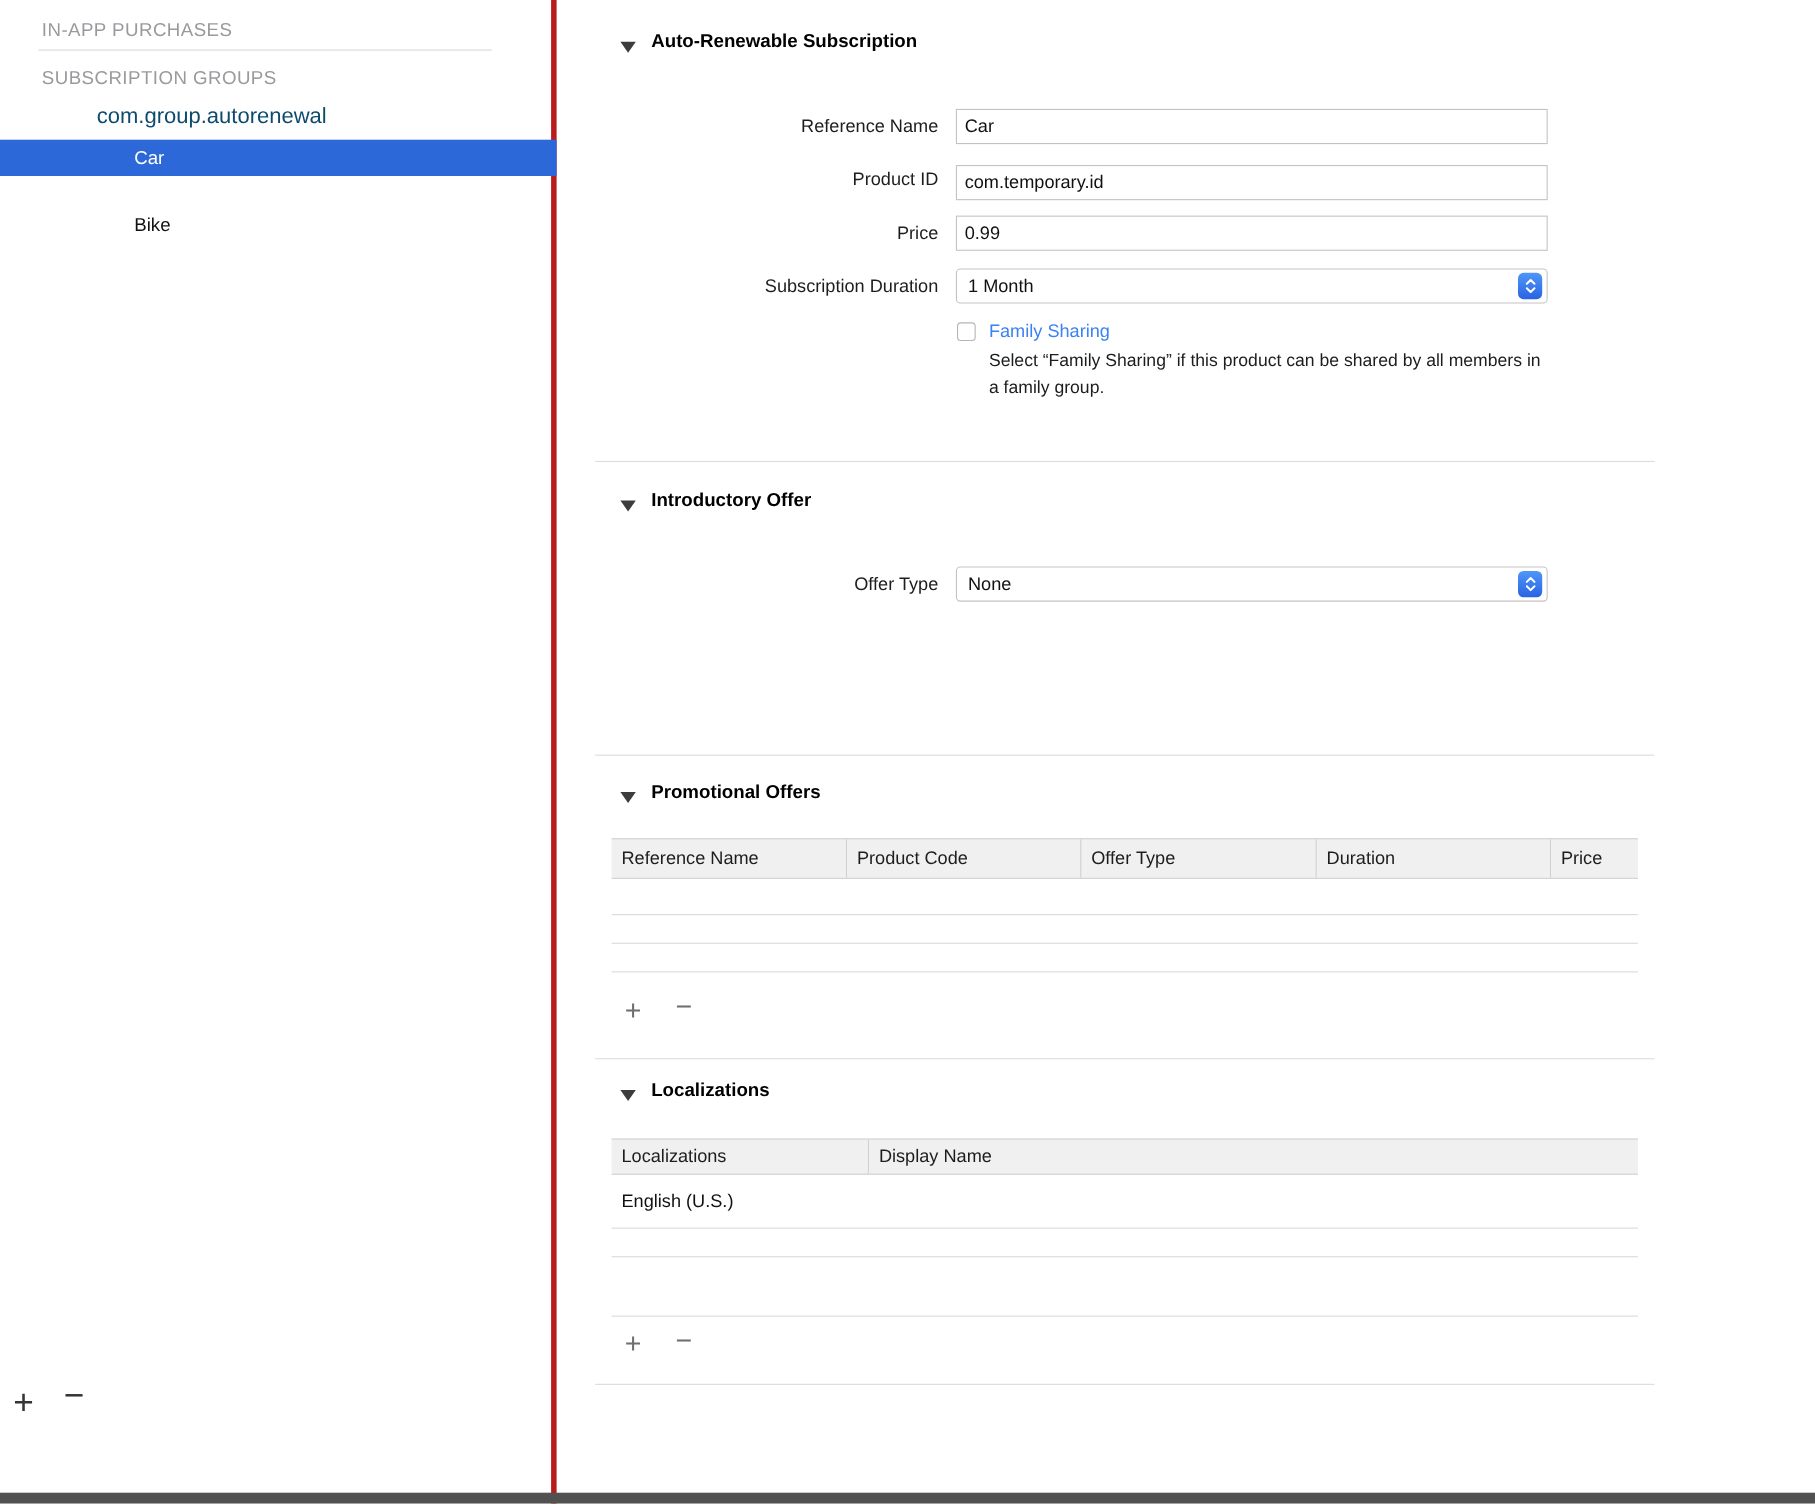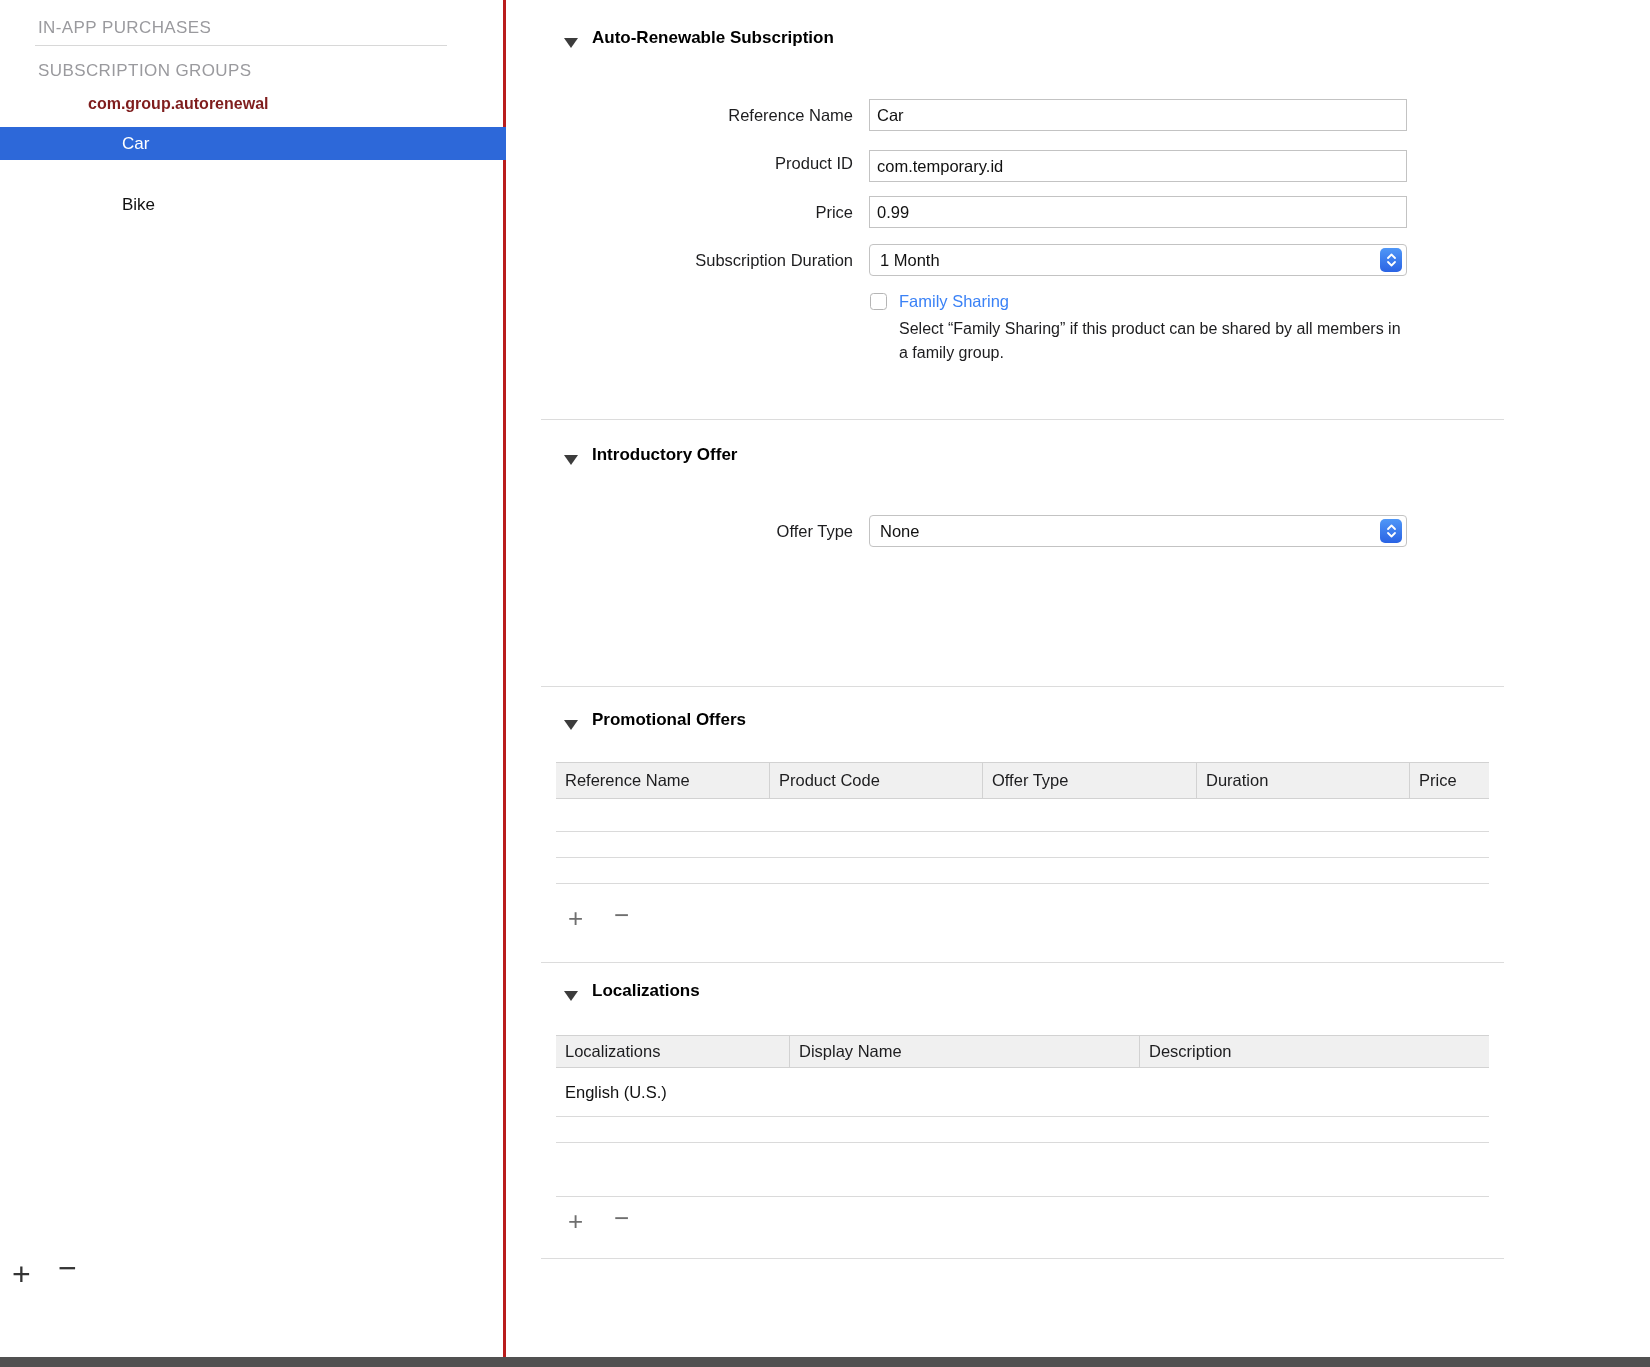--- a/index.html
+++ b/index.html
@@ -4,26 +4,26 @@
 <style>
   * { margin:0; padding:0; box-sizing:border-box; }
   html,body { width:1650px; height:1367px; }
   body {
     position:relative; background:#ffffff; overflow:hidden;
     font-family:"Liberation Sans","DejaVu Sans",sans-serif;
     color:#1d1d1f; font-size:16.5px;
   }
 
   
-  .sidebar { position:absolute; left:0; top:0; width:506px; height:1367px; background:#fff; border-right:3px solid #b91c1c; }
+  .sidebar { position:absolute; left:0; top:0; width:506px; height:1367px; background:#fff; border-right:5px solid #b91c1c; }
   .side-header { position:absolute; left:38px; font-size:17px; color:#9a9a9e; letter-spacing:.4px; }
   .side-header.iap { top:18px; }
   .side-divider { position:absolute; left:35px; top:45px; width:412px; height:1px; background:#d8d8d8; }
   .side-header.sg { top:61px; }
-  .group-name { position:absolute; left:88px; top:95px; font-size:16px; color:#7f1d1d;font-weight:bold; }
+  .group-name { position:absolute; left:88px; top:95px; font-size:20px; color:#0c4a6e; }
   .side-item { position:absolute; left:0; width:506px; height:33px; line-height:33px; font-size:17px; }
   .side-item .itm-label { margin-left:122px; }
   .side-item.selected { background:#2d68d9; color:#ffffff; }
   .side-item.row-car { top:127px; }
   .side-item.row-bike { top:164px; color:#111;margin-top:24px; }
   .side-ctrl { position:absolute; font-size:32px; font-weight:200; color:#343434; line-height:1; cursor:default; }
   .side-add { left:12px; top:1258px; }
   .side-remove { left:58px; top:1252px; }
 
   
@@ -159,21 +159,20 @@
 
 <div class="section-h" style="top:981px">
   <span class="tri"></span>
   <span class="section-title">Localizations</span>
 </div>
 
 <div class="tbl" style="top:1035px">
   <div class="tbl-head">
     <div class="cell" style="width:234px; line-height:31px">Localizations</div>
     <div class="cell" style="width:350px; line-height:31px">Display Name</div>
-    <div class="cell" style="width:349px; line-height:31px">Description</div>
   </div>
   <div class="tbl-row" style="height:49px; align-items:center">
     <div class="cell" style="width:234px">English (U.S.)</div>
     <div class="cell" style="width:350px"></div>
     <div class="cell" style="width:349px"></div>
   </div>
   <div class="tbl-row" style="height:26px"></div>
   <div class="tbl-row" style="height:54px"></div>
 </div>
 <div class="tbl-ctrl" style="left:568px; top:1208px">+</div>

